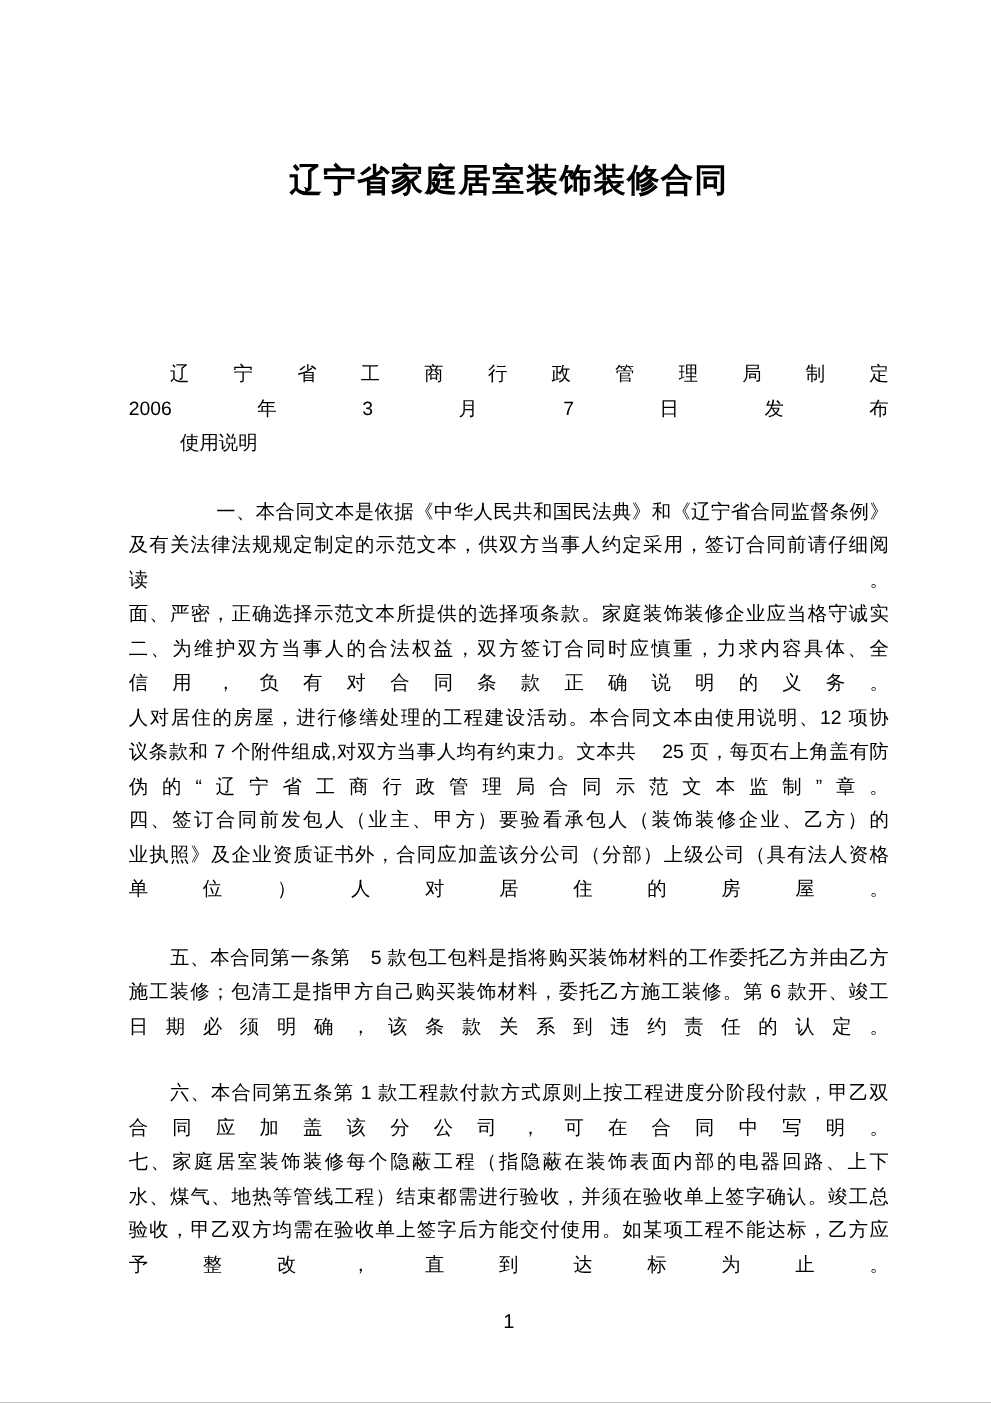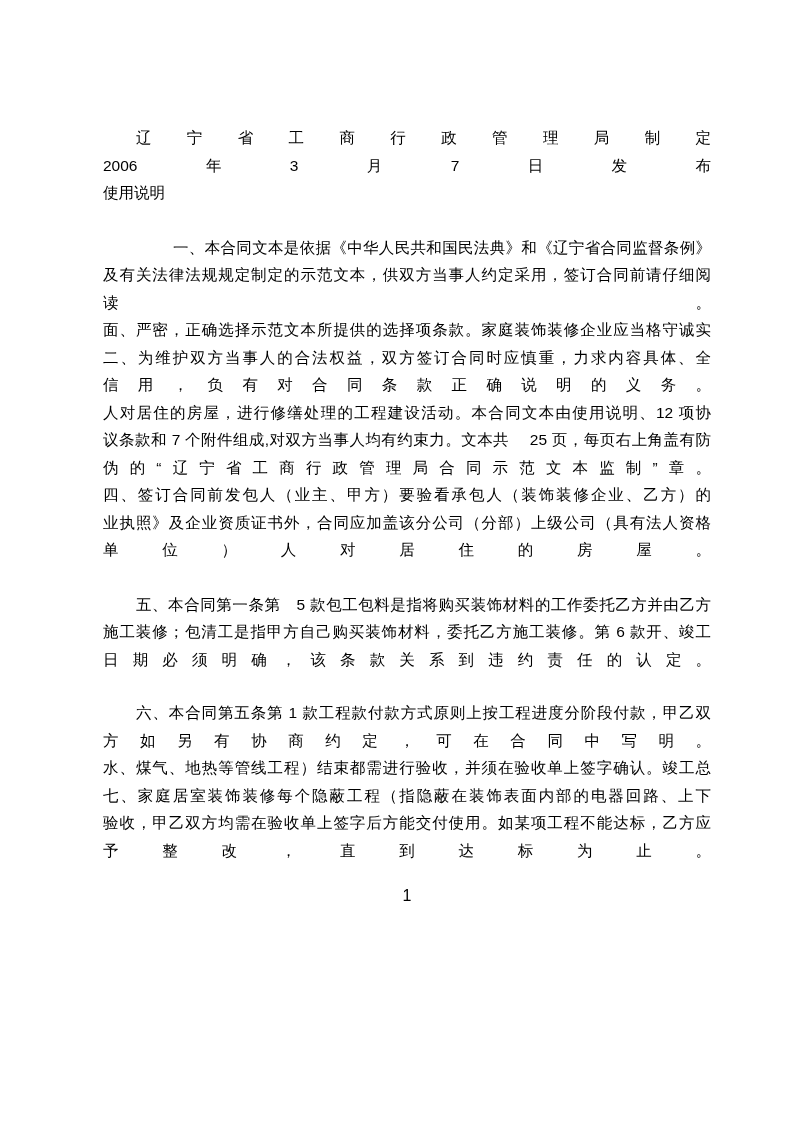--- a/index.html
+++ b/index.html
@@ -36,36 +36,38 @@
     height: 27.5px;
     text-align: justify;
     text-align-last: justify;
     -moz-text-align-last: justify;
     text-justify: inter-character;
     overflow: hidden;
   }
   .line.no-stretch {
     text-align: right;
     text-align-last: left;
+    margin-left: 41px;
   }
   .issuer-line { padding-left: 33px; }
   .paragraphs { margin-top: 27px; }
   .page-number {
     margin-top: 22px;
     font-size: 16px;
     line-height: 20px;
     text-align: center;
   }
 </style>
 </head>
 <body>
 
 <div class="page">
   <div class="content">
 
+    <div class="doc-title">辽宁省家庭居室装饰装修合同</div>
 
     <div class="meta-block">
       <div class="line issuer-line">辽宁省工商行政管理局制定</div>
       <div class="line">2006年3月7日发布</div>
       <div class="line no-stretch">使用说明</div>
     </div>
 
     <div class="paragraphs">
         <div class="para">
           <div class="line" style="padding-left: 70px;">一、本合同文本是依据《中华人民共和国民法典》和《辽宁省合同监督条例》</div>
@@ -87,25 +89,25 @@
           <div class="line">业执照》及企业资质证书外，合同应加盖该分公司（分部）上级公司（具有法人资格</div>
           <div class="line">单位）人对居住的房屋。</div>
         </div>
         <div class="para">
           <div class="line" style="padding-left: 33px; margin-top: 27px;">五、本合同第一条第　5 款包工包料是指将购买装饰材料的工作委托乙方并由乙方</div>
           <div class="line">施工装修；包清工是指甲方自己购买装饰材料，委托乙方施工装修。第 6 款开、竣工</div>
           <div class="line">日期必须明确，该条款关系到违约责任的认定。</div>
         </div>
         <div class="para">
           <div class="line" style="padding-left: 33px; margin-top: 26px;">六、本合同第五条第 1 款工程款付款方式原则上按工程进度分阶段付款，甲乙双</div>
-          <div class="line">方如另有协商约定，可在合同中写明。</div>
+          <div class="line">合同应加盖该分公司，可在合同中写明。</div>
         </div>
         <div class="para">
+          <div class="line">七、家庭居室装饰装修每个隐蔽工程（指隐蔽在装饰表面内部的电器回路、上下</div>
           <div class="line">水、煤气、地热等管线工程）结束都需进行验收，并须在验收单上签字确认。竣工总</div>
-          <div class="line">七、家庭居室装饰装修每个隐蔽工程（指隐蔽在装饰表面内部的电器回路、上下</div>
           <div class="line">验收，甲乙双方均需在验收单上签字后方能交付使用。如某项工程不能达标，乙方应</div>
           <div class="line">予整改，直到达标为止。</div>
         </div>
       </div>
 
     <div class="page-number">1</div>
 
   </div>
 </div>
 

